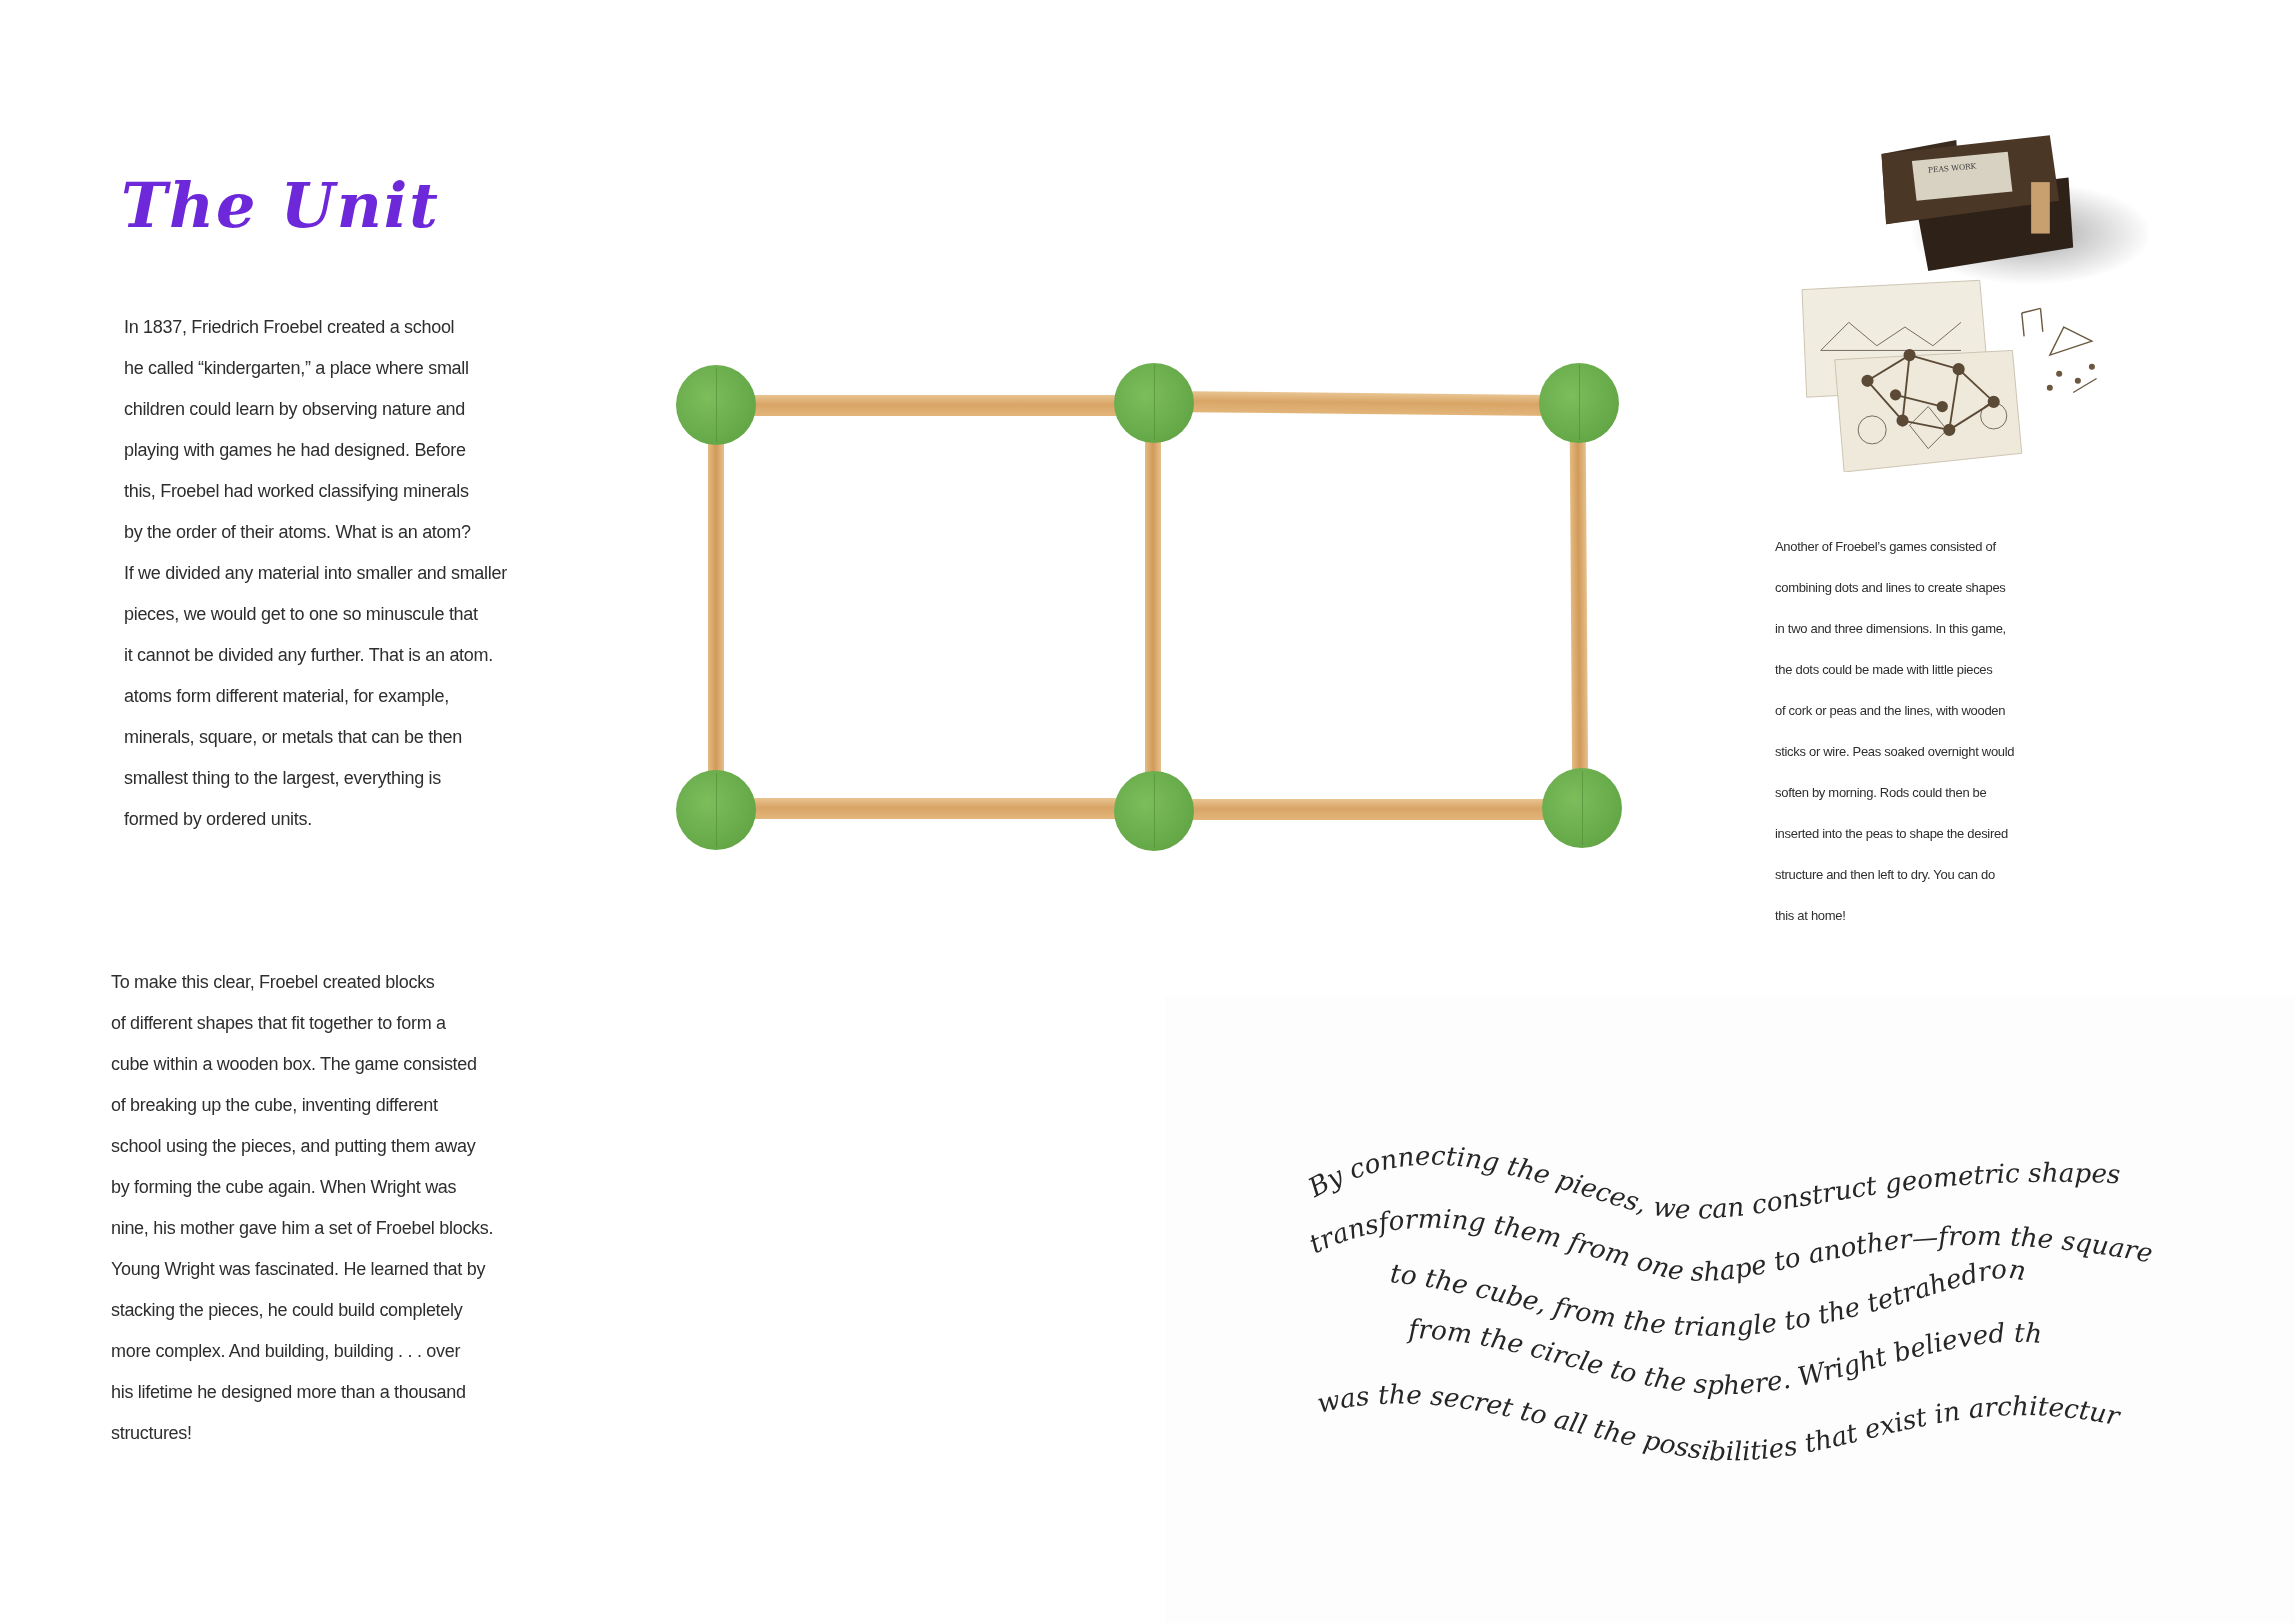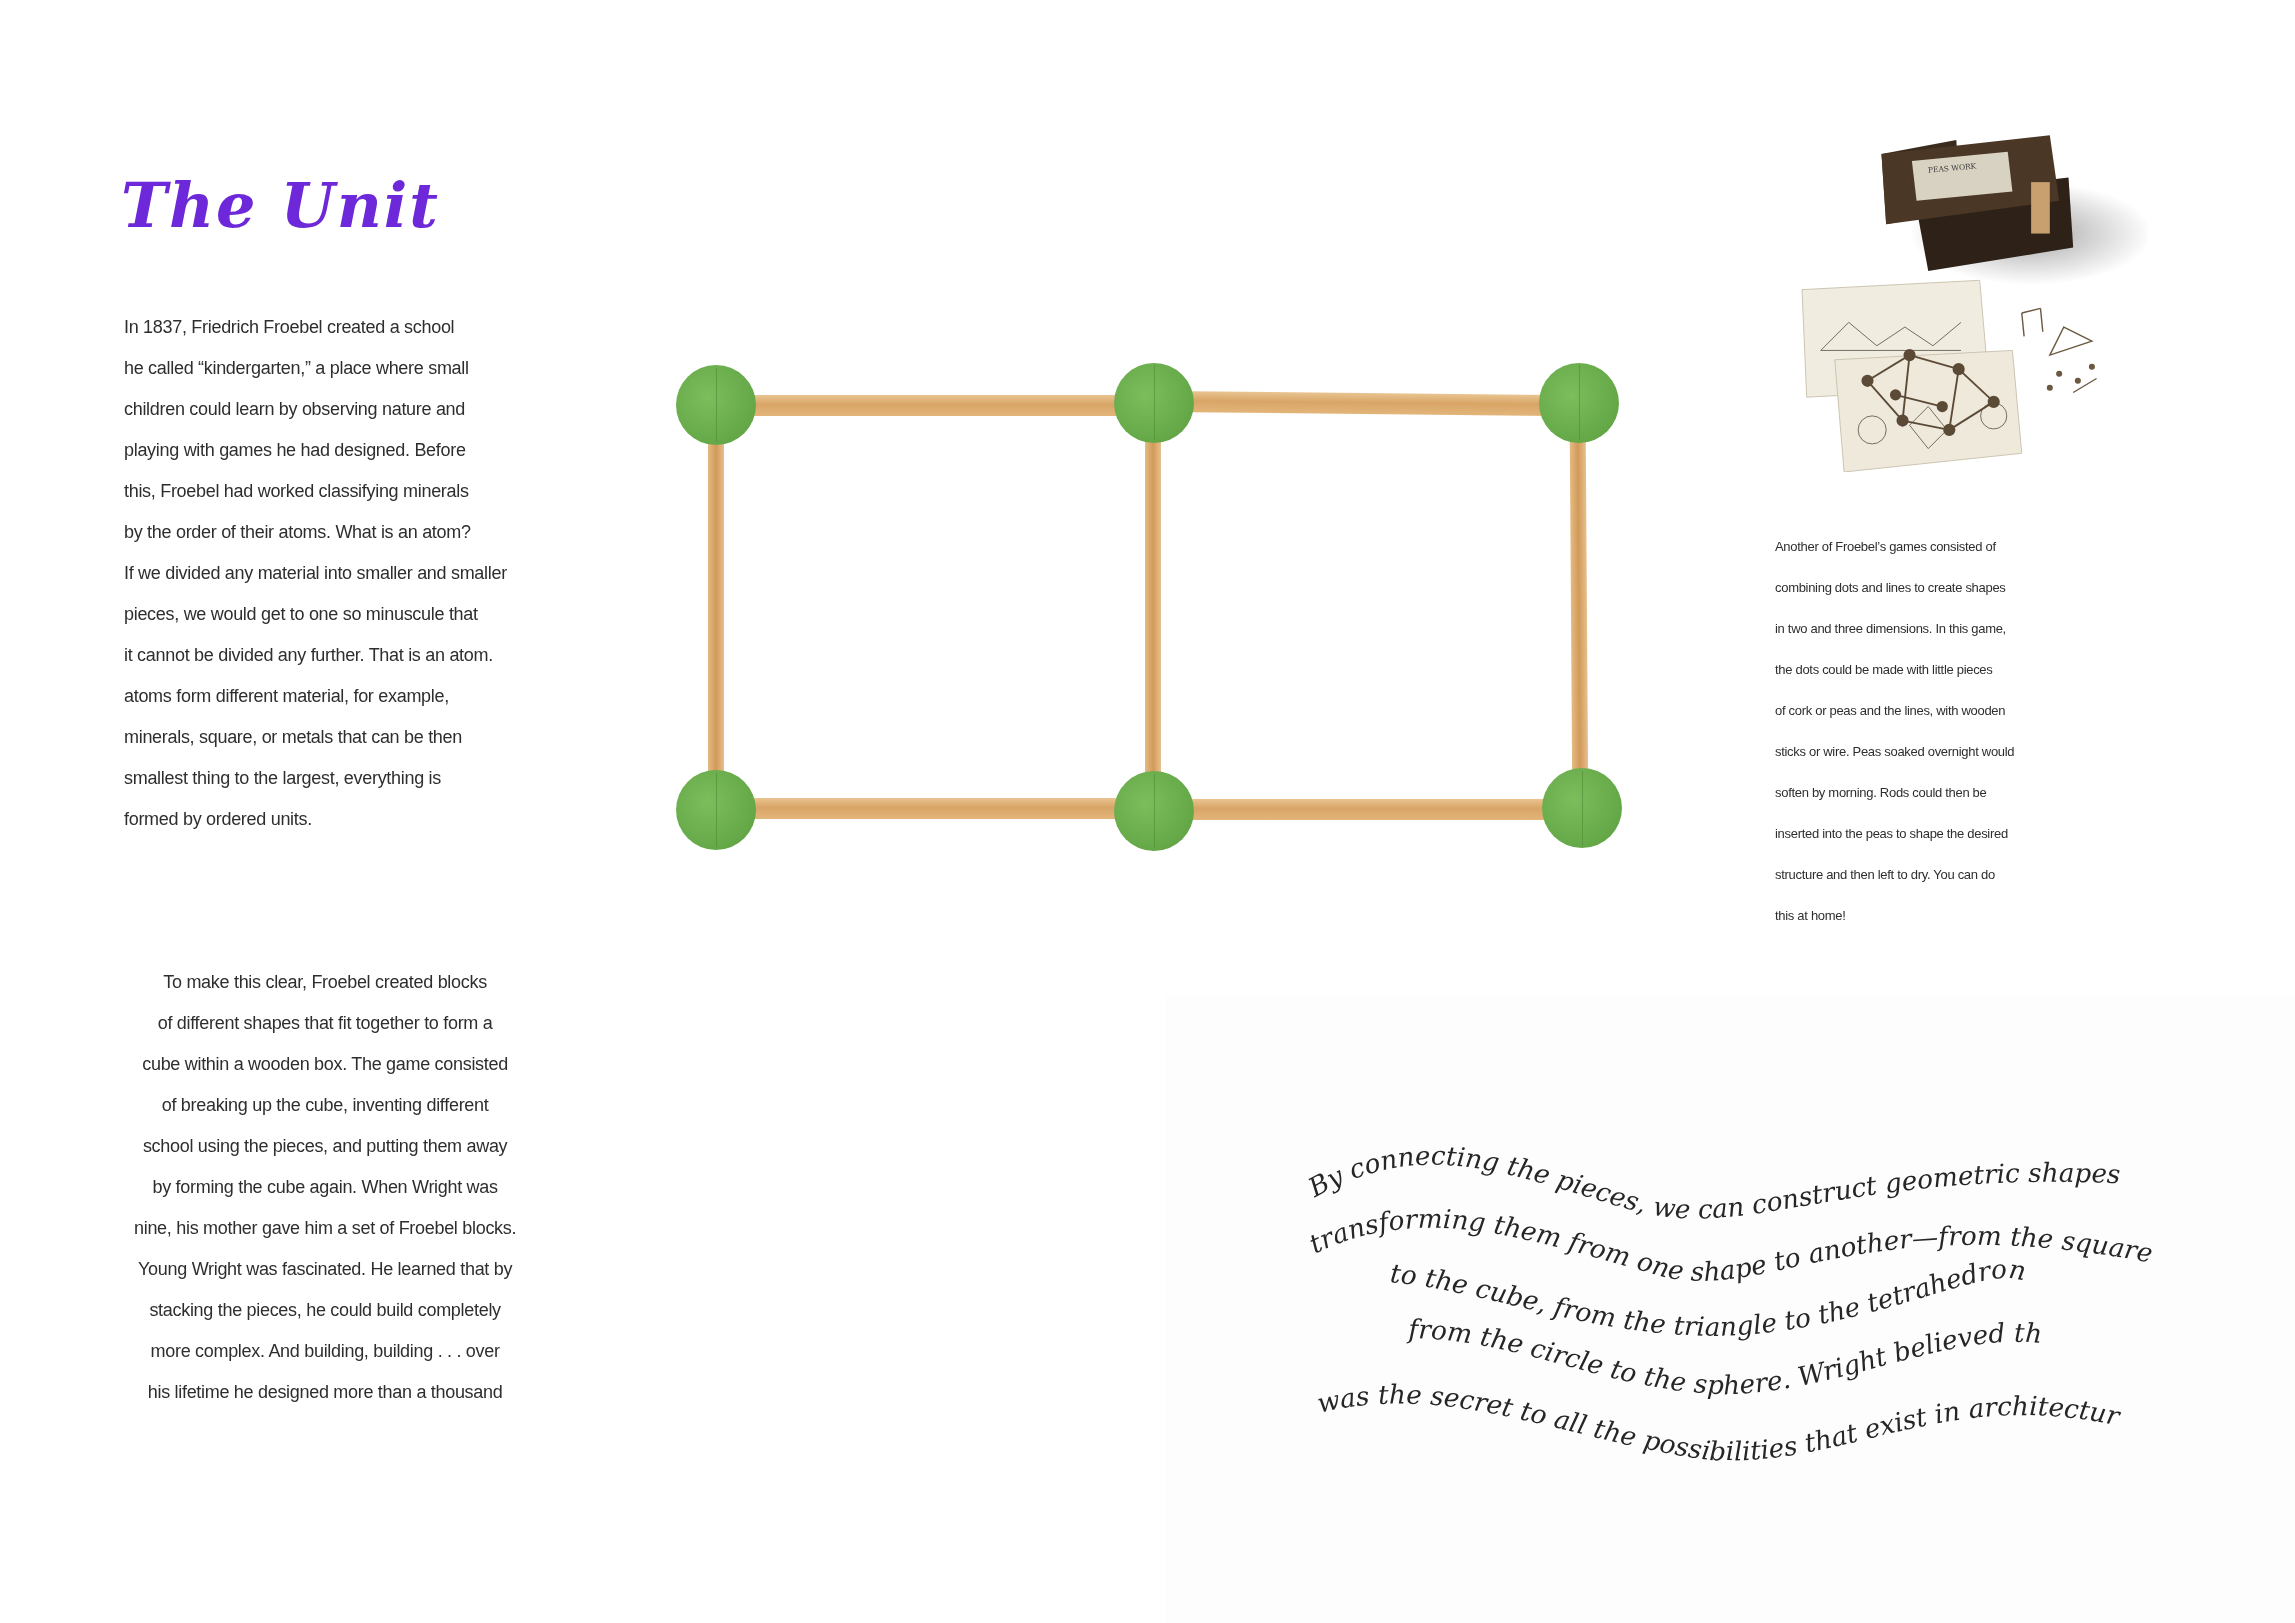--- a/index.html
+++ b/index.html
@@ -7,21 +7,21 @@
          font-family:"Liberation Sans", sans-serif; color:#2b2b2b; }
   .right-panel-shade { position:absolute; left:1165px; top:997px; width:1130px; height:627px; background:#fdfdfd; }
 
   .title { position:absolute; left:121px; top:133px; font-family:"DejaVu Serif", serif; font-style:italic;
            font-size:62px; color:#6d28d9; letter-spacing:1.9px; line-height:1; }
 
   .body-col { position:absolute; font-family:Liberation Sans, sans-serif; font-size:18px; line-height:41px;
               color:#2e2e2e; letter-spacing:-0.3px; font-stretch:condensed; }
   .body-col .line { white-space:nowrap; display:block; }
   .left-p1 { left:124px; top:307px; }
-  .left-p2 { left:134px; top:962px;text-align:center; }
+  .left-p2 { left:111px; top:962px; }
   .right-p { left:1775px; top:526px; font-size:13px; }
 
   
   .structure { position:absolute; left:669px; top:351px; width:950px; height:515px; }
   .stick { position:absolute; background:linear-gradient(180deg,#e9c491 0%,#d8a566 45%,#e3b57a 100%); border-radius:7.5px; }
   .stick.v { background:linear-gradient(90deg,#e5bb82 0%,#d19a5a 50%,#e7c08c 100%); }
   .pea { position:absolute; width:80px; height:80px; border-radius:50%;
          background:radial-gradient(circle at 40% 40%, #7cbd5c 0%, #68ab4a 60%, #5c9d40 100%); }
   .pea::after { content:""; position:absolute; left:50%; top:2.8px; bottom:2.8px; width:1.4px; background:#4f8a36; opacity:0.6; }
 
@@ -60,20 +60,21 @@
   <span class="line">of different shapes that fit together to form a</span>
   <span class="line">cube within a wooden box. The game consisted</span>
   <span class="line">of breaking up the cube, inventing different</span>
   <span class="line">school using the pieces, and putting them away</span>
   <span class="line">by forming the cube again. When Wright was</span>
   <span class="line">nine, his mother gave him a set of Froebel blocks.</span>
   <span class="line">Young Wright was fascinated. He learned that by</span>
   <span class="line">stacking the pieces, he could build completely</span>
   <span class="line">more complex. And building, building . . . over</span>
   <span class="line">his lifetime he designed more than a thousand</span>
+  <span class="line">structures!</span>
 </div>
 
 <div class="structure">
 
   <div class="stick" style="left:56px; top:44px; width:412px; height:20.6px;"></div>
   <div class="stick" style="left:487px; top:42px; width:412px; height:20.6px; transform:rotate(0.6deg);"></div>
 
   <div class="stick" style="left:56px; top:447px; width:412px; height:20.6px;"></div>
   <div class="stick" style="left:487px; top:448px; width:412px; height:20.6px;"></div>
 

